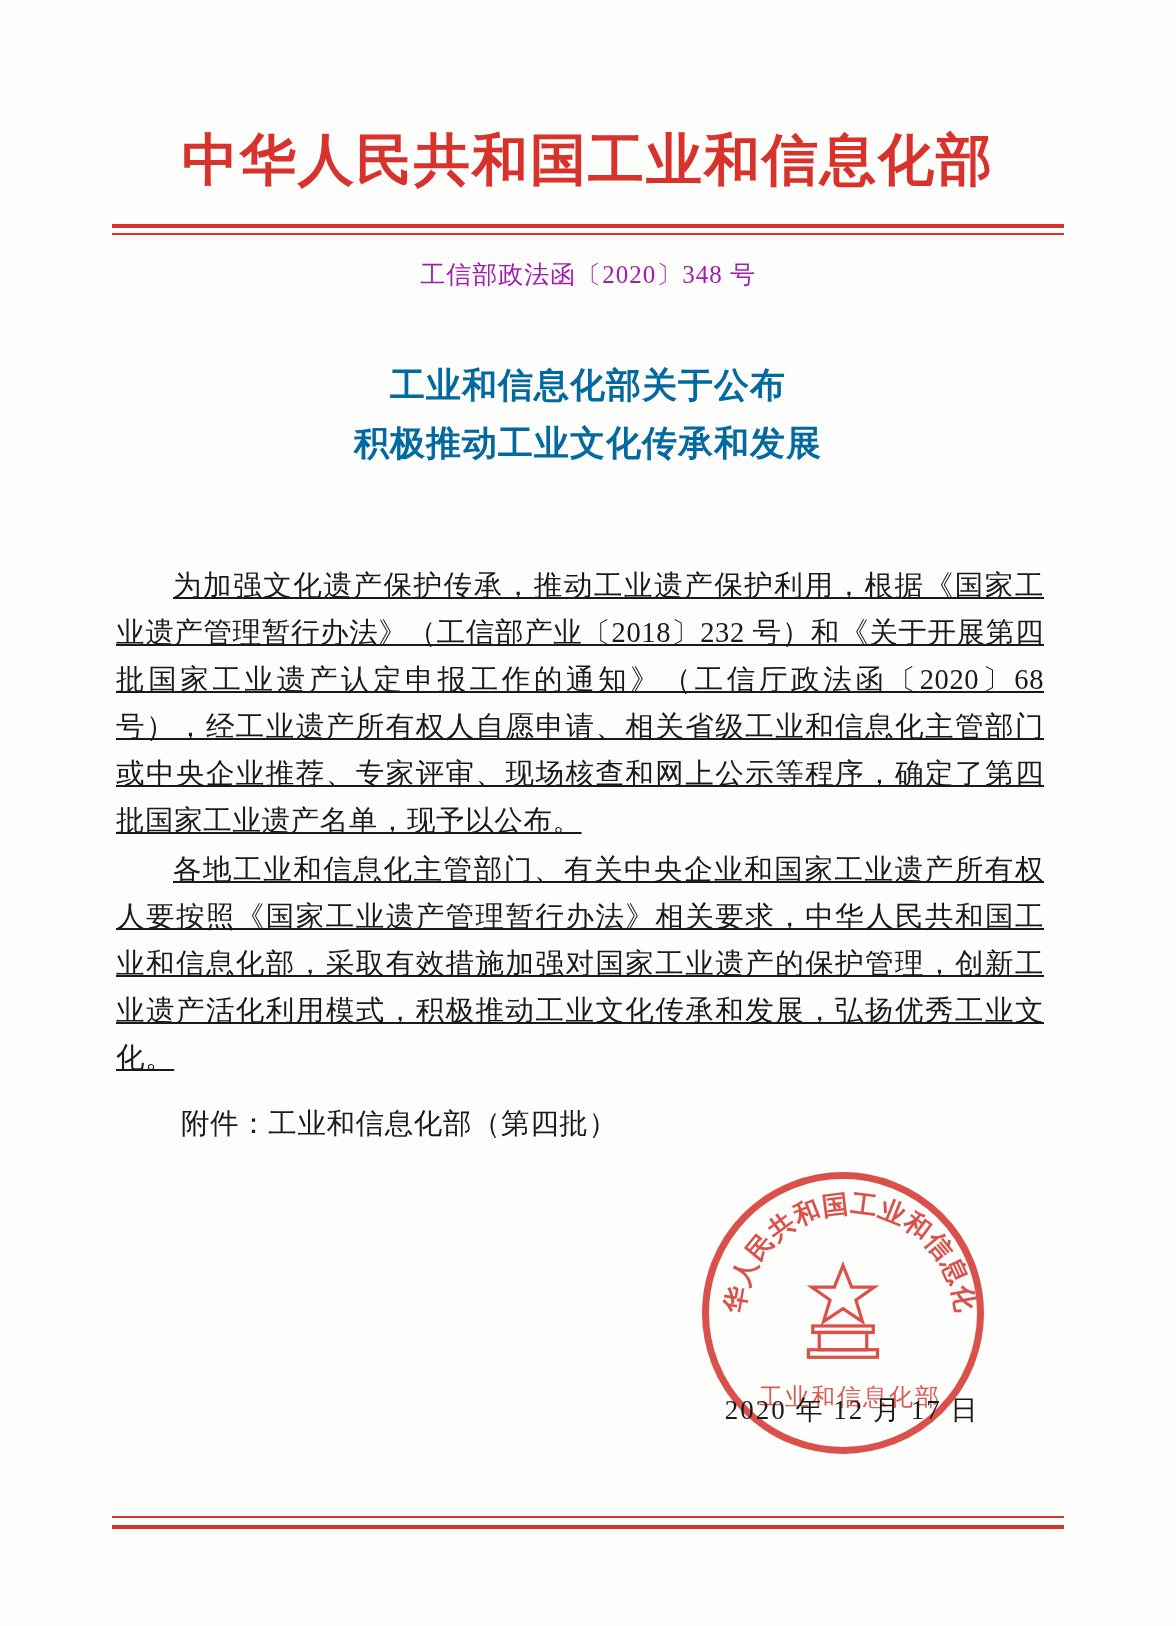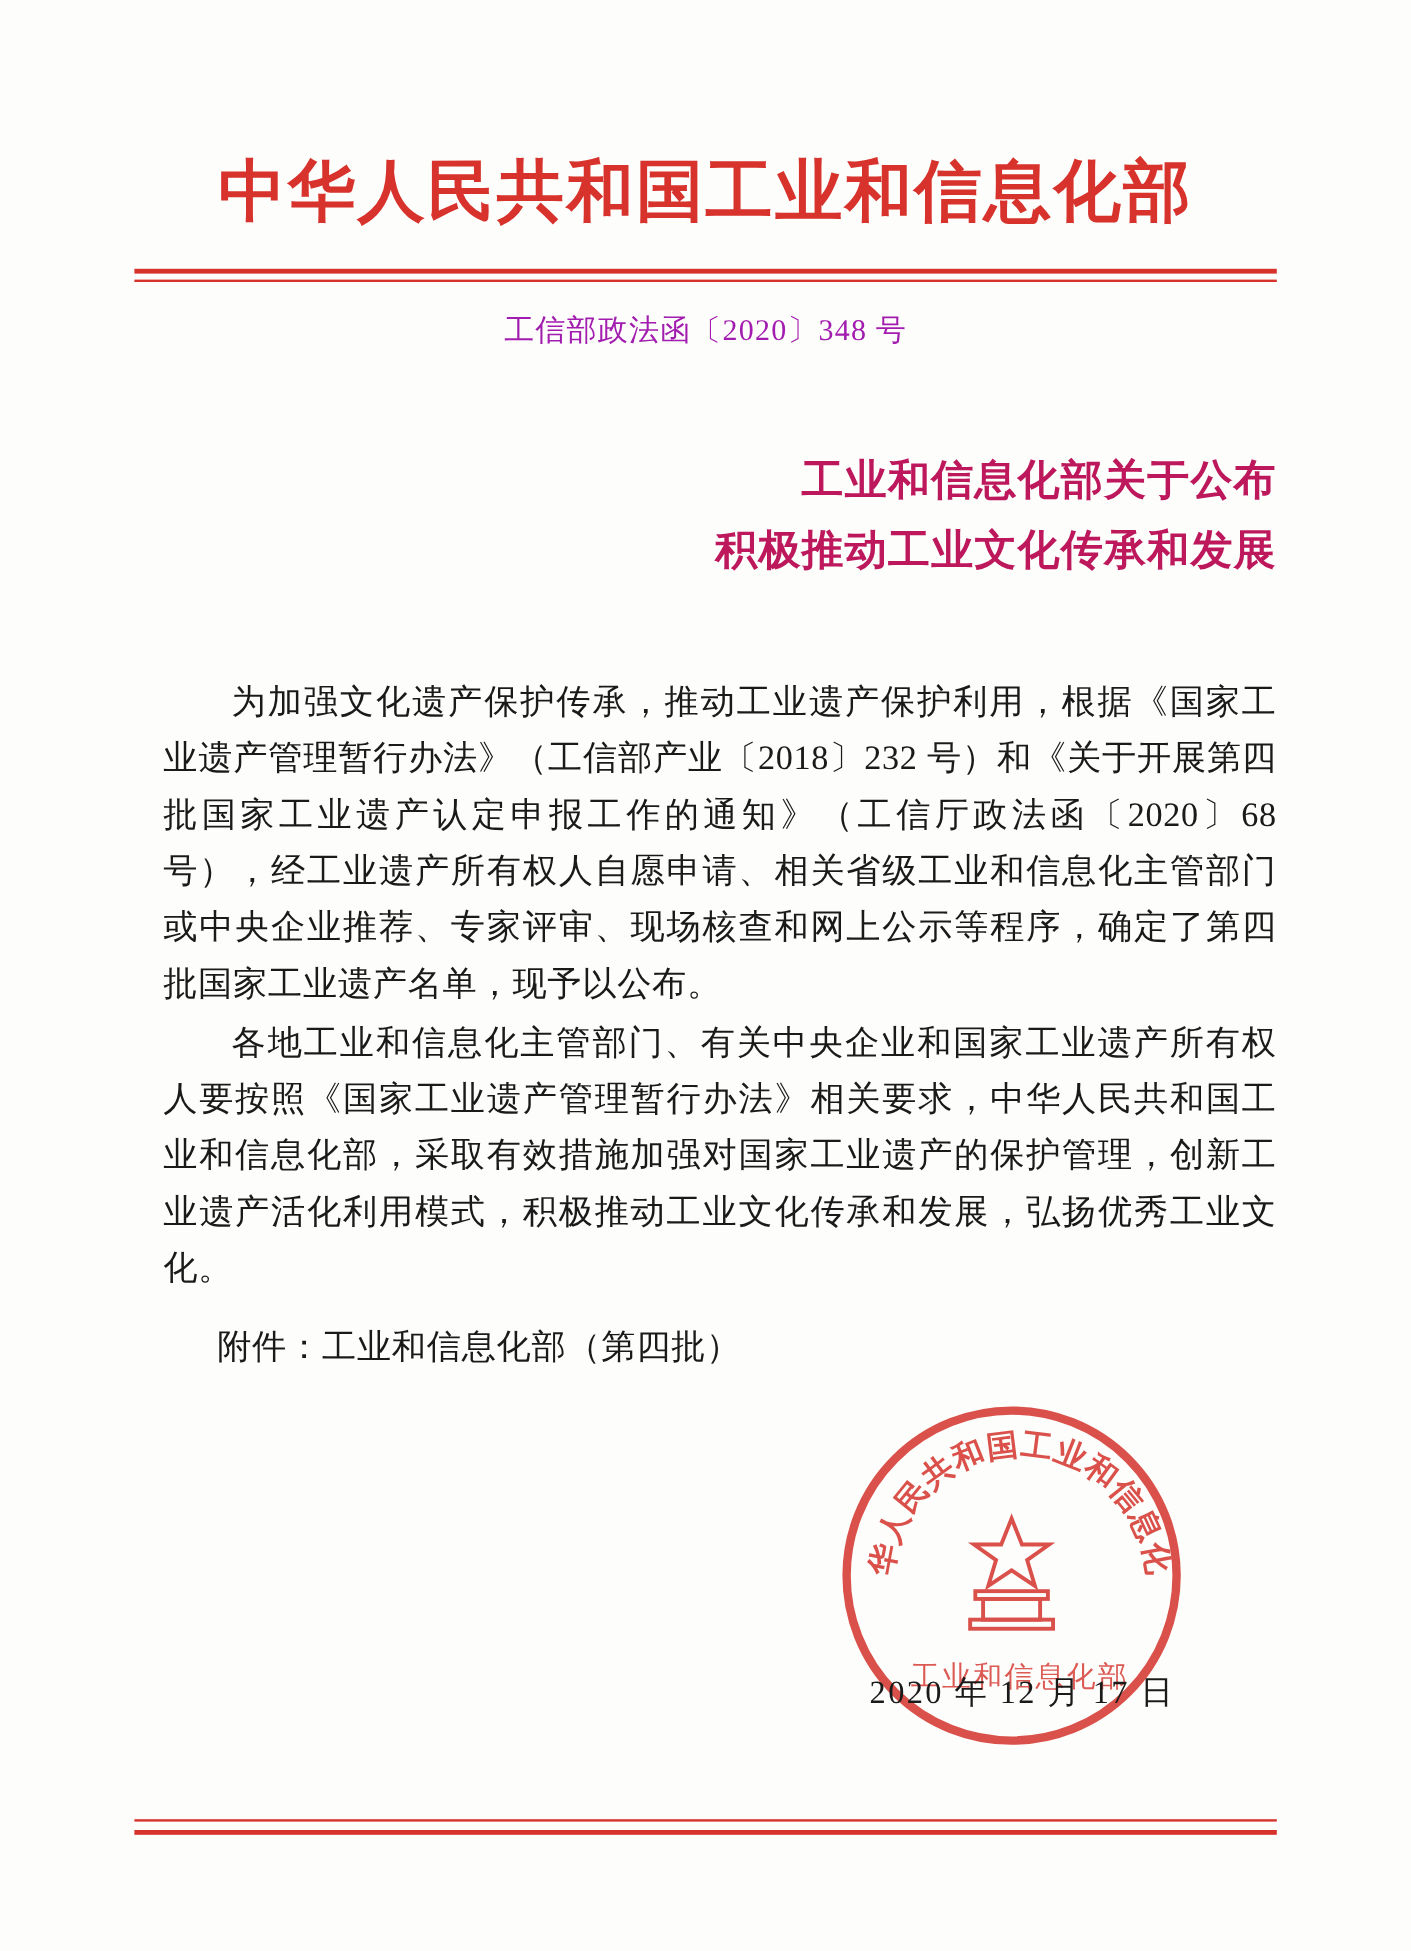--- a/index.html
+++ b/index.html
@@ -70,43 +70,44 @@
     width: 952px;
     text-align: center;
     font-size: 25px;
     letter-spacing: 1px;
     color: #a21caf;
   }
 
   
   .doc-title {
     position: absolute;
-    top: 372px;
-    left: 0;
-    width: 952px;
-    text-align: right;
+    top: 357px;
+    left: 0;
+    width: 952px;
+    text-align: center;
     font-size: 35px;
     font-weight: bold;
     line-height: 1.65;
     letter-spacing: 1px;
-    color: #be185d;
+    color: #0369a1;
   }
 
   
   .body-text {
     position: absolute;
     top: 562px;
-    left: 24px;
+    left: 4px;
     width: 928px;
     font-size: 28.5px;
     line-height: 47px;
     letter-spacing: 0.6px;
     text-align: justify;
     text-justify: inter-ideograph;
     color: #1a1a1a;
+    text-decoration: underline;
   }
   .body-text p {
     margin: 0 0 2px 0;
     text-indent: 2em;
   }
   .attachment {
     position: absolute;
     top: 1100px;
     left: 12px;
     width: 928px;

